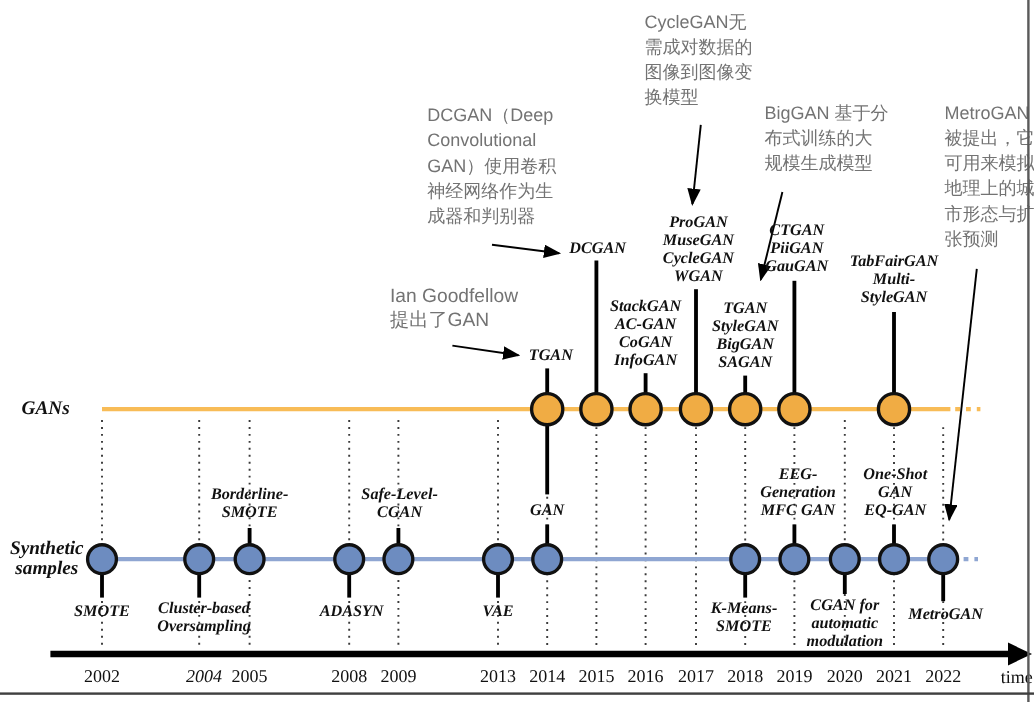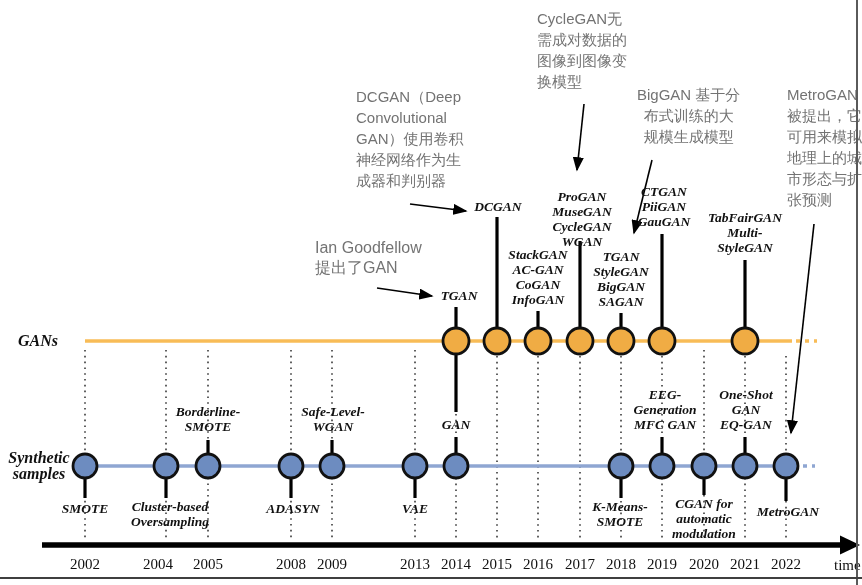--- a/index.html
+++ b/index.html
@@ -140,39 +140,39 @@
 
   <div class="note" style="left:537px;top:8px;">CycleGAN无
 需成对数据的
 图像到图像变
 换模型</div>
   <div class="note" style="left:356px;top:86px;">DCGAN（Deep
 Convolutional
 GAN）使用卷积
 神经网络作为生
 成器和判别器</div>
-  <div class="note en" style="left:315px;top:238px;">Ian Goodfellow
+  <div class="note en" style="left:325px;top:238px;">Ian Goodfellow
 提出了GAN</div>
-  <div class="note" style="left:637px;top:84px;text-align:center;">BigGAN 基于分
+  <div class="note" style="left:637px;top:84px;">BigGAN 基于分
 布式训练的大
 规模生成模型</div>
   <div class="note" style="left:787px;top:84px;">MetroGAN
 被提出，它
 可用来模拟
 地理上的城
 市形态与扩
 张预测</div>
 
   <div class="mlabel" style="left:459px;top:288px;">TGAN</div>
   <div class="mlabel" style="left:498px;top:199px;">DCGAN</div>
   <div class="mlabel" style="left:538px;top:247px;">StackGAN
 AC-GAN
 CoGAN
 InfoGAN</div>
-  <div class="mlabel" style="left:582px;top:177px;margin-top:12px;">ProGAN
+  <div class="mlabel" style="left:582px;top:177px;">ProGAN
 MuseGAN
 CycleGAN
 WGAN</div>
   <div class="mlabel" style="left:621px;top:249px;">TGAN
 StyleGAN
 BigGAN
 SAGAN</div>
   <div class="mlabel" style="left:664px;top:184px;">CTGAN
 PiiGAN
 GauGAN</div>
@@ -180,38 +180,38 @@
 Multi-
 StyleGAN</div>
 
   <div class="mlabel" style="left:85px;top:501px;">SMOTE</div>
   <div class="mlabel" style="left:170px;top:499px;">Cluster-based
 Oversampling</div>
   <div class="mlabel" style="left:208px;top:404px;">Borderline-
 SMOTE</div>
   <div class="mlabel" style="left:293px;top:501px;">ADASYN</div>
   <div class="mlabel" style="left:333px;top:404px;">Safe-Level-
-WGAN</div>
+CGAN</div>
   <div class="mlabel" style="left:415px;top:501px;">VAE</div>
   <div class="mlabel" style="left:456px;top:417px;">GAN</div>
   <div class="mlabel" style="left:620px;top:499px;">K-Means-
 SMOTE</div>
   <div class="mlabel" style="left:665px;top:387px;">EEG-
 Generation
 MFC GAN</div>
   <div class="mlabel" style="left:704px;top:496px;">CGAN for
 automatic
 modulation</div>
   <div class="mlabel" style="left:746px;top:387px;">One-Shot
 GAN
 EQ-GAN</div>
   <div class="mlabel" style="left:788px;top:504px;">MetroGAN</div>
 
   <div class="year" style="left:85px;top:556px;">2002</div>
-  <div class="year" style="left:158px;top:556px;">2004</div>
+  <div class="year" style="left:170px;top:556px;font-style:italic;">2004</div>
   <div class="year" style="left:208px;top:556px;">2005</div>
   <div class="year" style="left:291px;top:556px;">2008</div>
   <div class="year" style="left:332px;top:556px;">2009</div>
   <div class="year" style="left:415px;top:556px;">2013</div>
   <div class="year" style="left:456px;top:556px;">2014</div>
   <div class="year" style="left:497px;top:556px;">2015</div>
   <div class="year" style="left:538px;top:556px;">2016</div>
   <div class="year" style="left:580px;top:556px;">2017</div>
   <div class="year" style="left:621px;top:556px;">2018</div>
   <div class="year" style="left:662px;top:556px;">2019</div>

